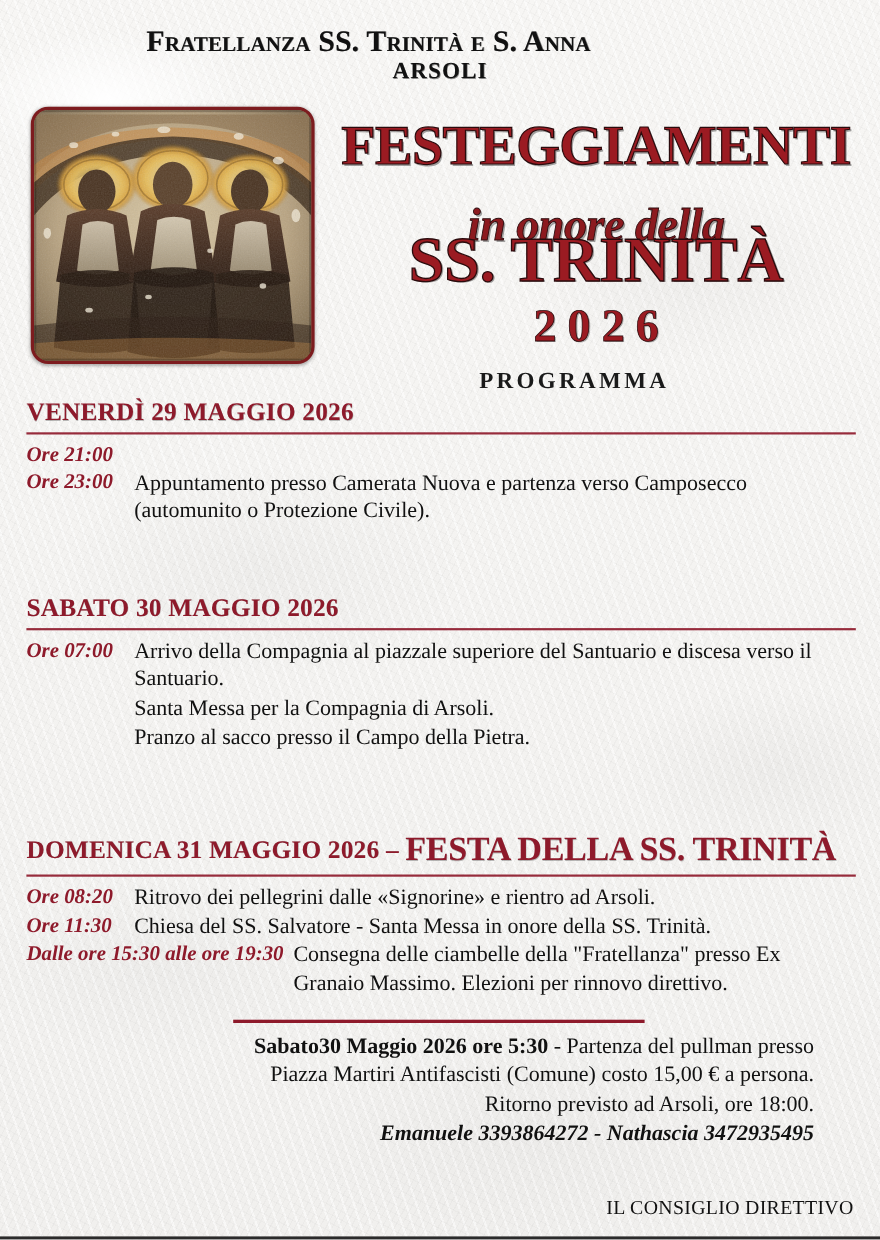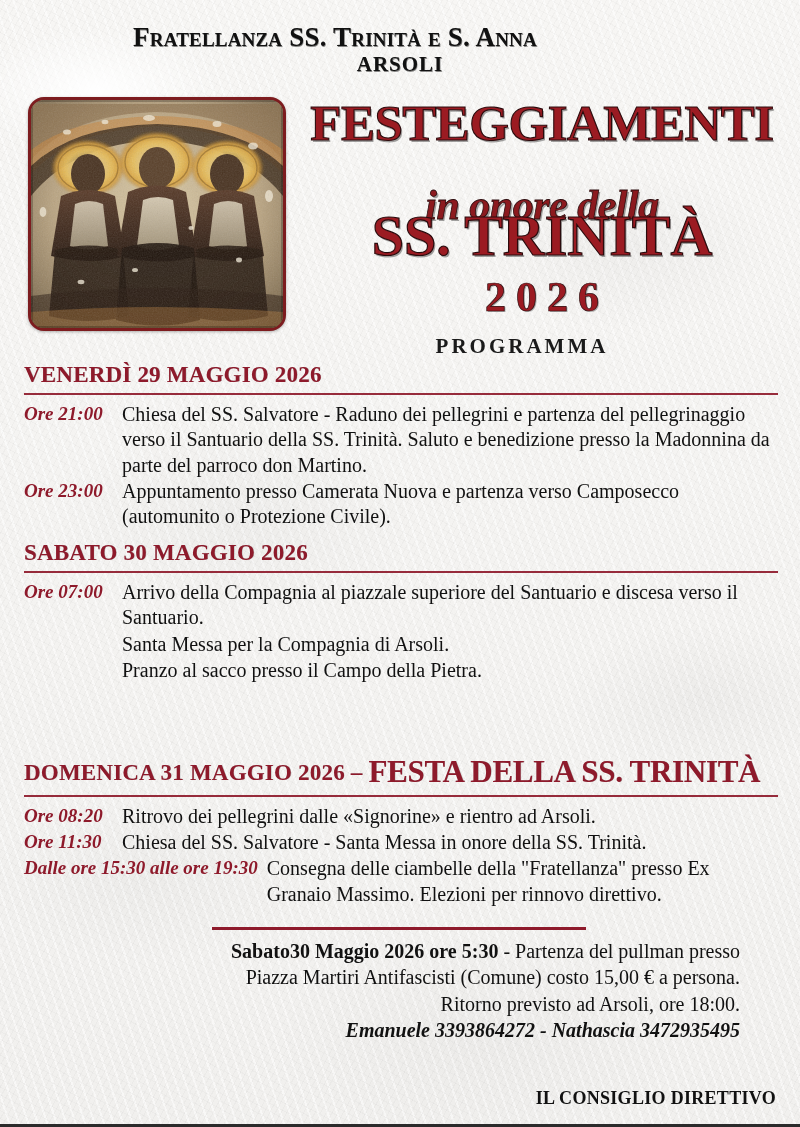--- a/index.html
+++ b/index.html
@@ -78,21 +78,21 @@
     background: #8d7a5e;
   }
   .fresco-art {
     position: absolute;
     inset: 0;
   }
 
   
   .title-main {
     position: absolute;
-    top: 98px;
+    top: 108px;
     left: 292px;
     width: 500px;
     text-align: center;
     font-size: 51px;
     font-weight: bold;
     letter-spacing: -0.5px;
     color: #9b1b22;
     line-height: 1;
     white-space: nowrap;
     -webkit-text-stroke: 1.1px #2a0b0d;
@@ -245,21 +245,21 @@
     font-size: 20px;
     font-style: italic;
     font-weight: bold;
     line-height: 1.34;
   }
   .council {
     position: absolute;
     right: 24px;
     top: 1088px;
     font-size: 18px;
-    font-weight: bold;
+    font-weight: normal;
     letter-spacing: 0.3px;
     color: #111111;
   }
   .bottom-edge {
     position: absolute;
     left: 0;
     bottom: 0;
     width: 800px;
     height: 3px;
     background: #2b2b2b;
@@ -375,21 +375,20 @@
   <div class="programma">PROGRAMMA</div>
 
   <div class="section" style="top:362px;">
     <div class="day-head">
       <span>VENERDÌ 29 MAGGIO 2026</span>
     </div>
     <div class="rule"></div>
 
     <div class="entry">
       <div class="entry-time w-fixed">Ore 21:00</div>
-      <div class="entry-text">Chiesa del SS. Salvatore - Raduno dei pellegrini e partenza del pellegrinaggio verso il Santuario della SS. Trinità. Saluto e benedizione presso la Madonnina da parte del parroco don Martino.</div>
     </div>
     <div class="entry">
       <div class="entry-time w-fixed">Ore 23:00</div>
       <div class="entry-text">Appuntamento presso Camerata Nuova e partenza verso Camposecco (automunito o Protezione Civile).</div>
     </div>
   </div>
 
   <div class="section" style="top:540px;">
     <div class="day-head">
       <span>SABATO 30 MAGGIO 2026</span>

